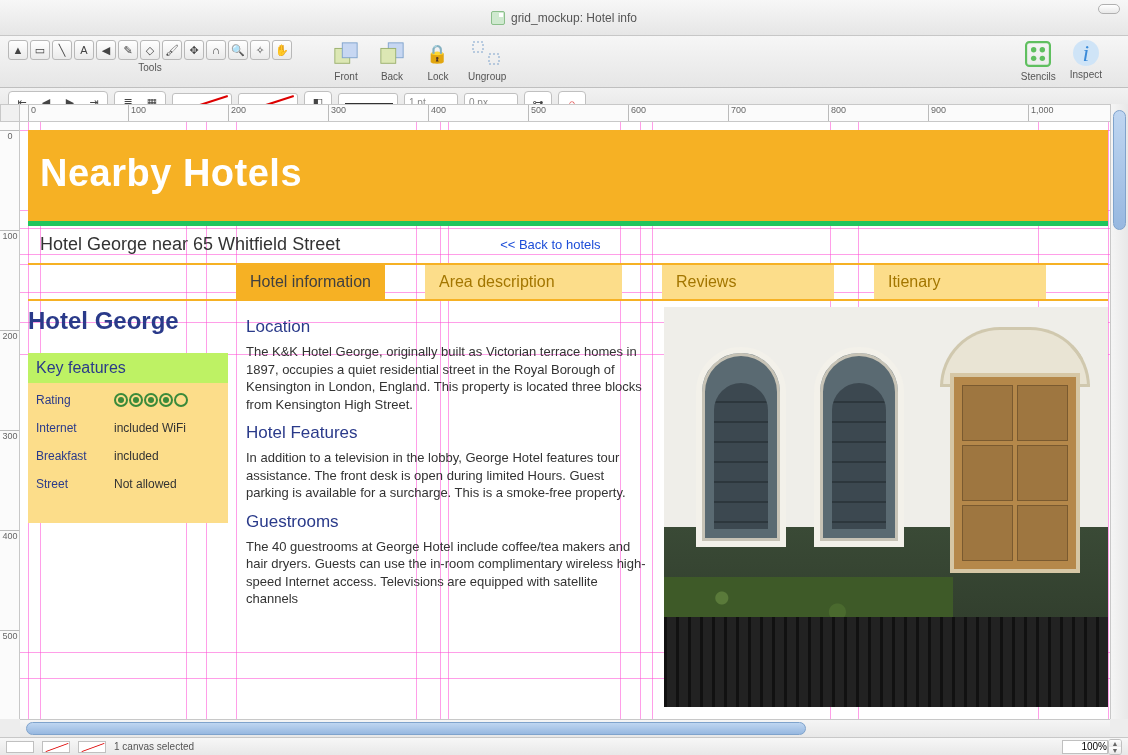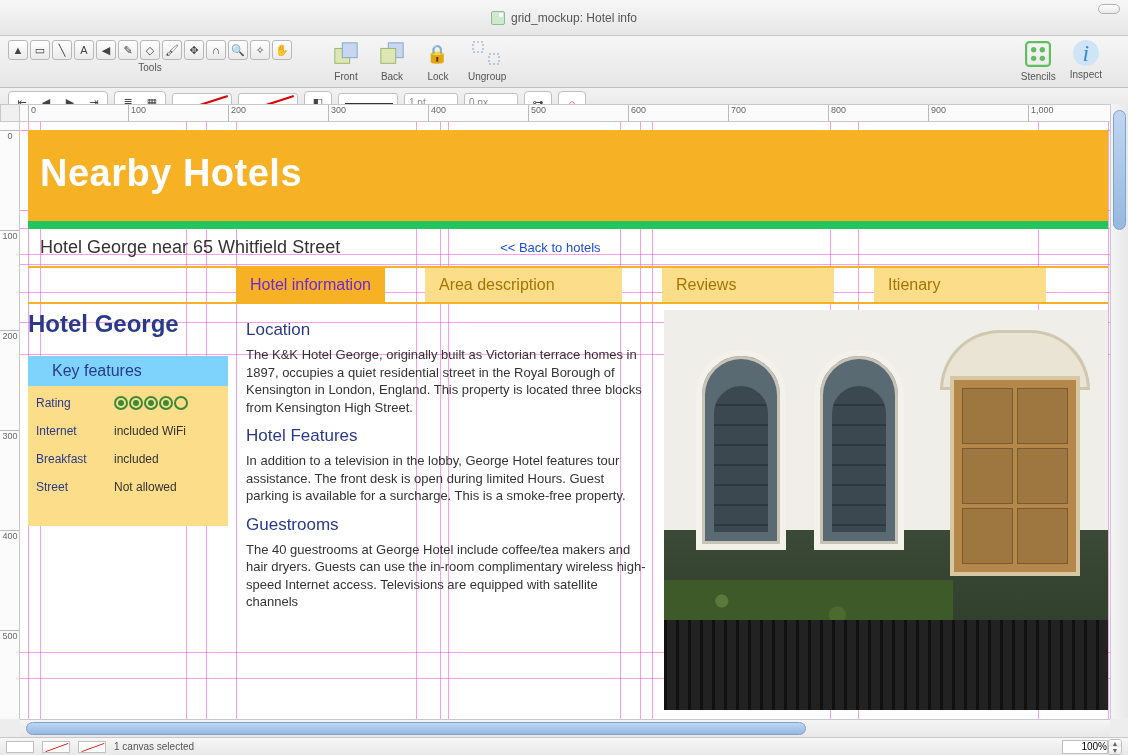--- a/index.html
+++ b/index.html
@@ -53,34 +53,34 @@
 .stepper div { width:12px; height:7px; background:linear-gradient(#fff,#e8e8e8); font-size:7px; text-align:center; line-height:7px; color:#666; }
 
 
 .gridline-v { position:absolute; top:0; bottom:0; width:1px; background:#ff4fd6; opacity:0.55; }
 .gridline-h { position:absolute; left:0; right:0; height:1px; background:#ff4fd6; opacity:0.55; }
 
 
 .mock { position:absolute; left:8px; top:8px; width:1080px; font-family: "Gill Sans", "Segoe UI", Helvetica, sans-serif; }
 .banner { background:#f6b124; color:#fff; padding:22px 24px 26px 12px; }
 .banner h1 { font-size:38px; font-weight:600; letter-spacing:0.5px; }
-.subhead { display:flex; align-items:center; padding:8px 12px; border-top:8px solid #22c55e; }
+.subhead { display:flex; align-items:center; padding:8px 12px; border-top:5px solid #22c55e; }
 .subhead .title { font-size:18px; color:#333; font-weight:500; }
 .subhead .back { margin-left:160px; color:#1d4ed8; font-size:13px; }
 .tabs { display:flex; gap:0; border-top:2px solid #f6b124; border-bottom:2px solid #f6b124; }
 .tabs .tab { padding:8px 14px; font-size:16px; color:#a37600; }
-.tabs .tab.active { background:#f6b124; color:#6d28d9; }
+.tabs .tab.active { background:#f6b124; color:#404040; }
 .tabs .tab.light { background:#fcdd8a; }
 .tabs .gap { flex:0 0 40px; }
 .tabs .lead { flex:0 0 208px; }
 .content { display:flex; gap:18px; padding-top:6px; }
 .col-left { width:200px; }
 .col-left h2 { color:#2a3a8a; font-size:24px; font-weight:600; margin-bottom:18px; }
 .keybox { }
-.keyhead { background:#7dd3fc; color:#2a3a8a; font-size:16px; padding:6px 24px; }
+.keyhead { background:#bef264; color:#2a3a8a; font-size:16px; padding:6px 8px; }
 .keybody { background:#fcdd8a; padding:10px 8px 18px 8px; }
 .krow { display:flex; font-size:12px; color:#2a3a8a; margin-bottom:14px; }
 .krow .klab { width:78px; }
 .krow .kval { color:#333; }
 .rating-dots { display:flex; gap:1px; }
 .rc { width:14px; height:14px; border:2px solid #3a8a3a; border-radius:50%; position:relative; }
 .rc.filled::after { content:""; position:absolute; inset:2px; background:#3a8a3a; border-radius:50%; }
 .col-mid { width:400px; font-size:13px; color:#333; }
 .col-mid h3 { color:#2a3a8a; font-size:17px; font-weight:500; margin:10px 0 6px 0; }
 .col-mid p { line-height:1.35; margin-bottom:6px; }

